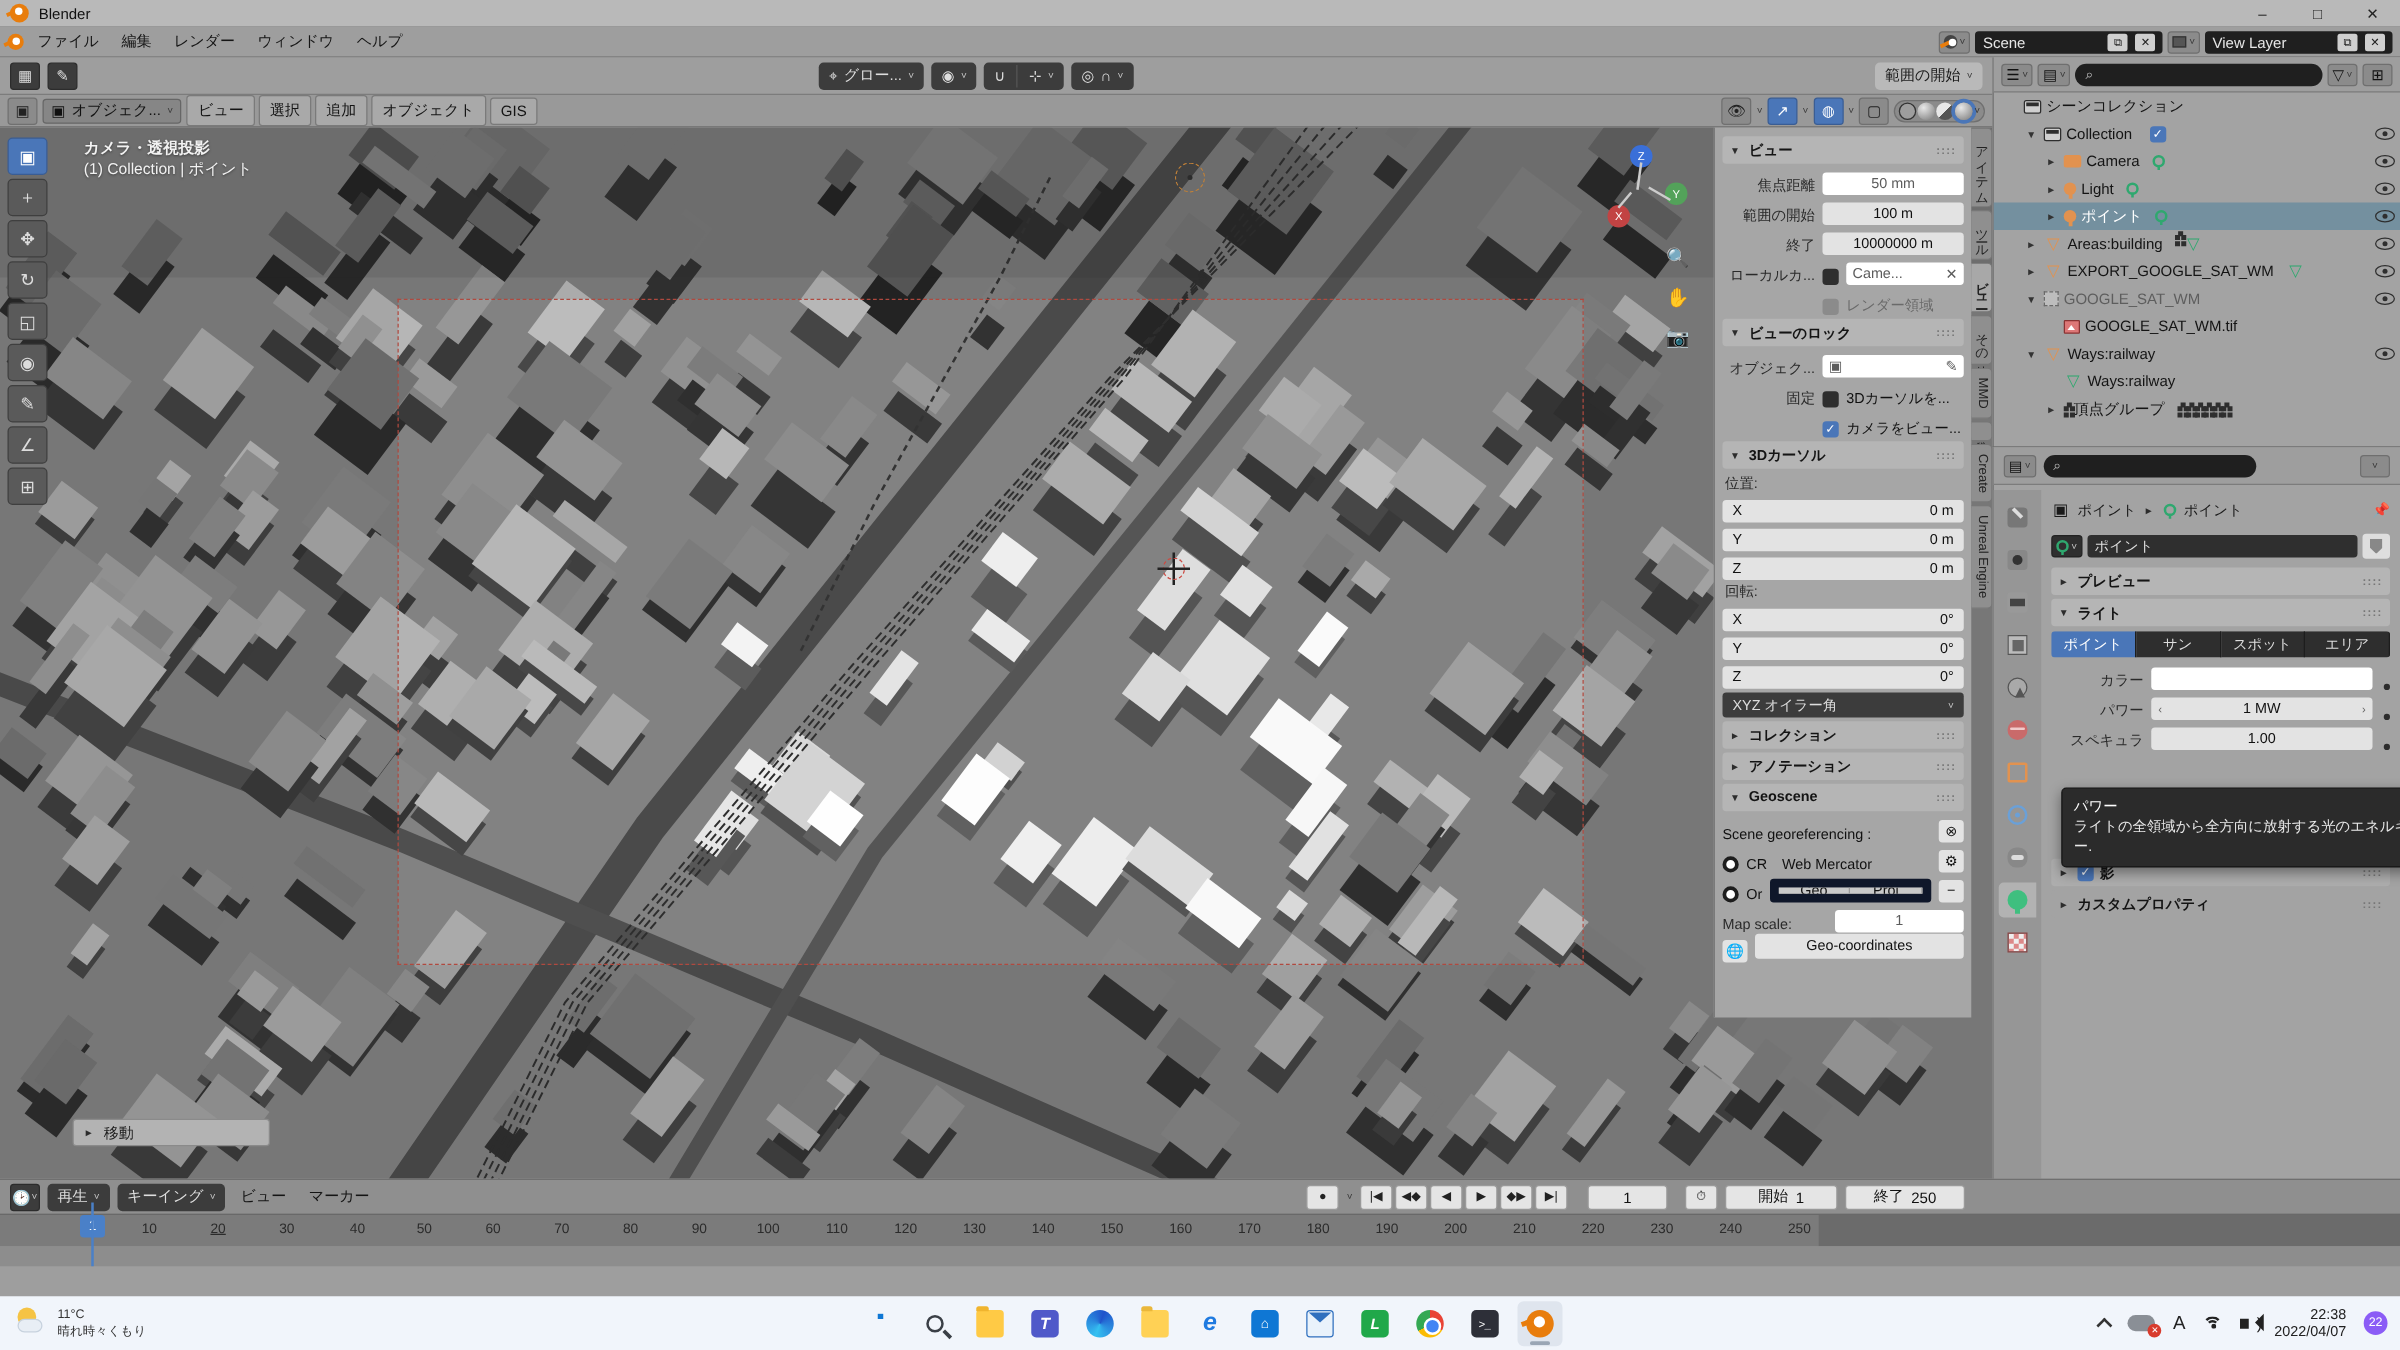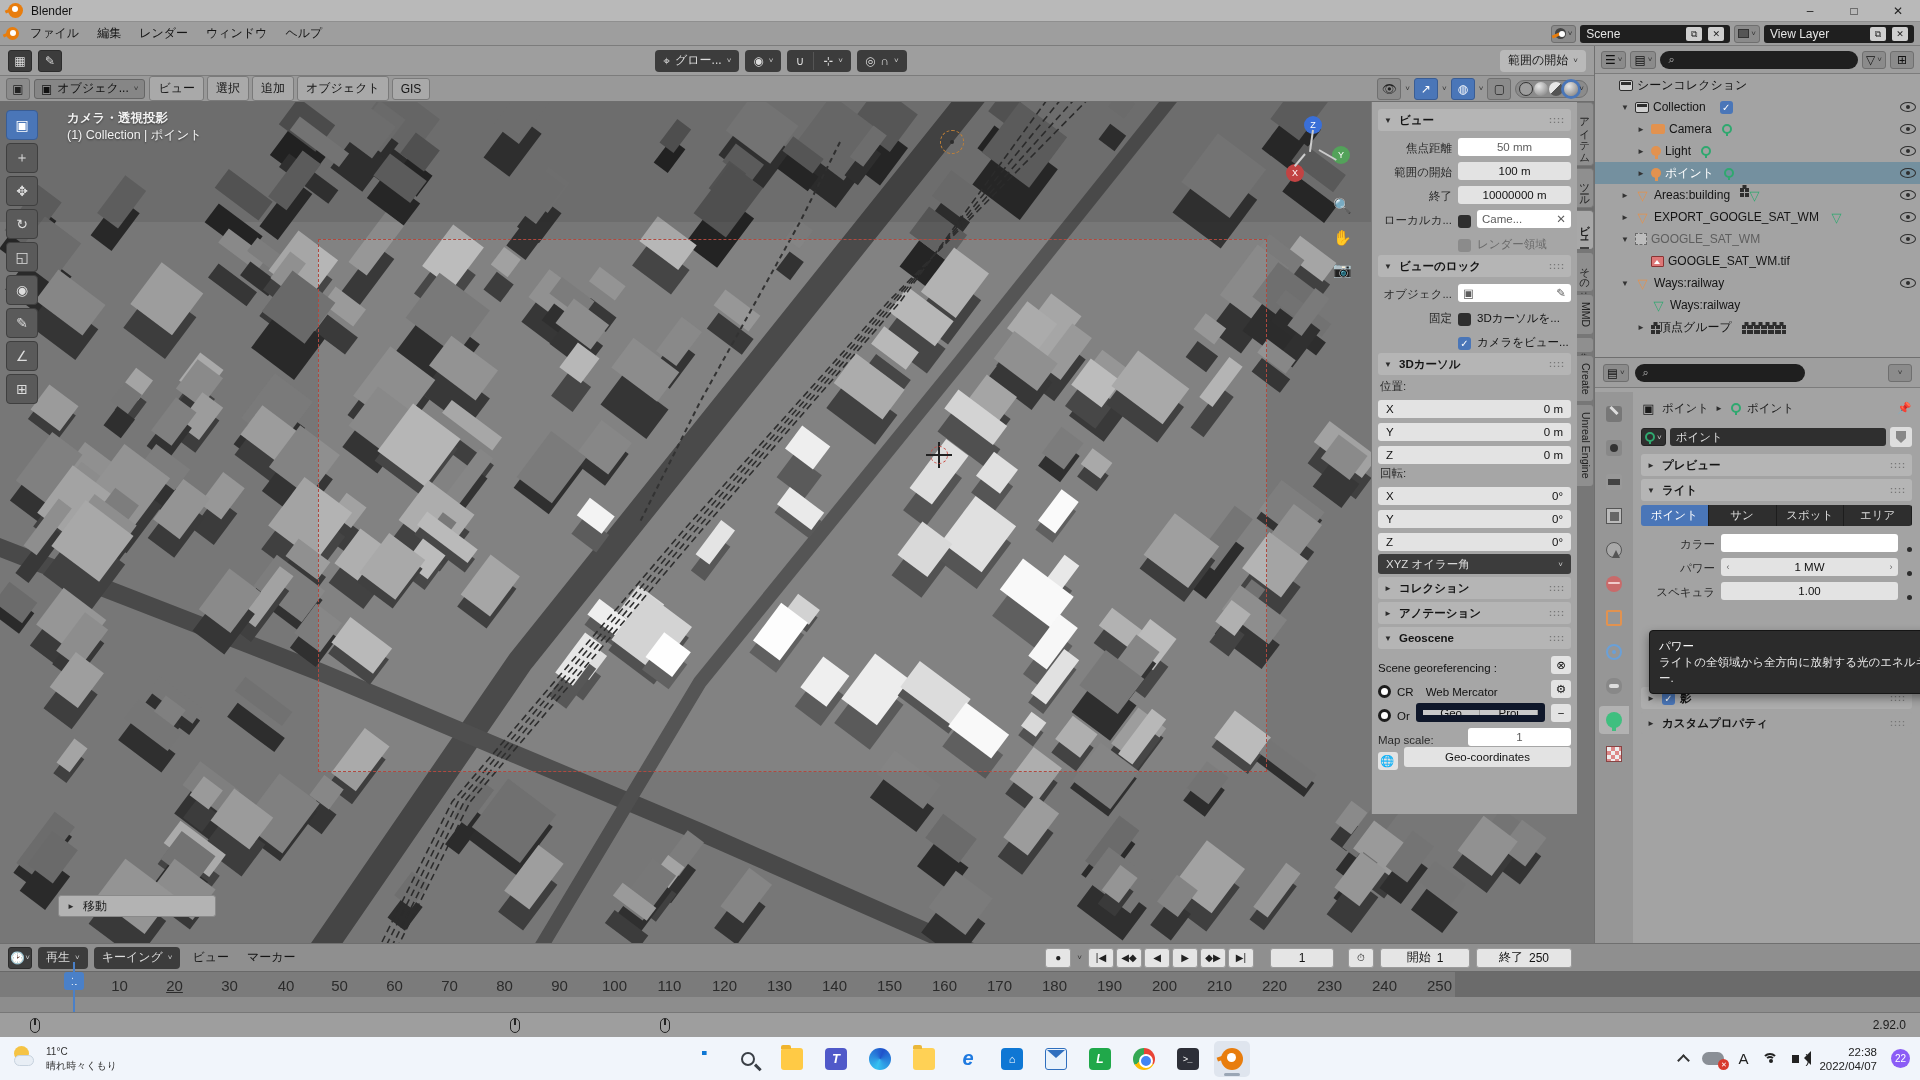--- a/index.html
+++ b/index.html
@@ -156,21 +156,21 @@
 
   
   .timeline{left:0;top:943px;width:1920px;height:69px;background:#8f8f8f;border-top:1px solid #6f6f6f}
   .tl-head{height:27px;display:flex;align-items:center;gap:6px;padding:0 8px}
   .tl-menu{color:#141414;padding:0 6px}
   .transport{display:flex;gap:2px;align-items:center}
   .tbtn{width:26px;height:20px;background:#e5e5e5;border:1px solid #9a9a9a;border-radius:3px;display:flex;align-items:center;justify-content:center;color:#222;font-size:10px}
   .tfield{height:20px;background:#e5e5e5;border:1px solid #9a9a9a;border-radius:3px;display:flex;align-items:center;justify-content:center;color:#111;gap:6px}
   .ruler{position:absolute;left:0;top:27px;width:1920px;height:26px;background:#7b7b7b;border-top:1px solid #696969}
   .ruler .beyond{position:absolute;left:1455px;top:0;right:0;bottom:0;background:rgba(60,60,60,.25)}
-  .tick{position:absolute;top:5px;color:#2b2b2b;font-size:15px;transform:translateX(-50%)}
+  .tick{position:absolute;top:5px;color:#2b2b2b;font-size:11px;transform:translateX(-50%)}
   .track{position:absolute;left:0;top:53px;width:1920px;height:16px;background:#8d8d8d}
   .playhead{position:absolute;left:64px;top:0;width:20px;height:18px;background:#4a80c8;border-radius:3px;color:#fff;text-align:center;line-height:18px;font-size:11px}
   .ph-line{position:absolute;left:73px;top:18px;width:2px;height:51px;background:#4a80c8}
 
   
   .statusbar{left:0;top:1012px;width:1920px;height:25px;background:#9e9e9e;border-top:1px solid #777;display:flex;align-items:center;color:#222}
   .mouse{width:10px;height:15px;border:1.5px solid #222;border-radius:5px;position:relative;flex:none}
   .mouse::after{content:"";position:absolute;left:3.2px;top:0;width:1.5px;height:6px;background:#222}
   .version{position:absolute;right:14px;color:#1c1c1c}
 
@@ -1335,26 +1335,20 @@
           <span class="tick" style="left: 1329.5px;">230</span>
           <span class="tick" style="left: 1384.5px;">240</span>
           <span class="tick" style="left: 1439.5px;">250</span>
         </div>
       <span class="playhead">1</span>
     </div>
     <div class="track"></div>
     <div class="ph-line"></div>
   </div>
 
-  <div class="abs statusbar">
-    <span class="mouse" style="margin-left:30px"></span>
-    <span class="mouse" style="margin-left:470px"></span>
-    <span class="mouse" style="margin-left:140px"></span>
-    <span class="version">2.92.0</span>
-  </div>
 
   <div class="abs taskbar">
     <div class="weather">
       <span class="wicon">
           <span class="sun"></span>
           <span class="cloud"></span>
         </span>
       <span class="wtxt"><span>11°C</span><br><span>晴れ時々くもり</span></span>
     </div>
     <div class="tb-center">

